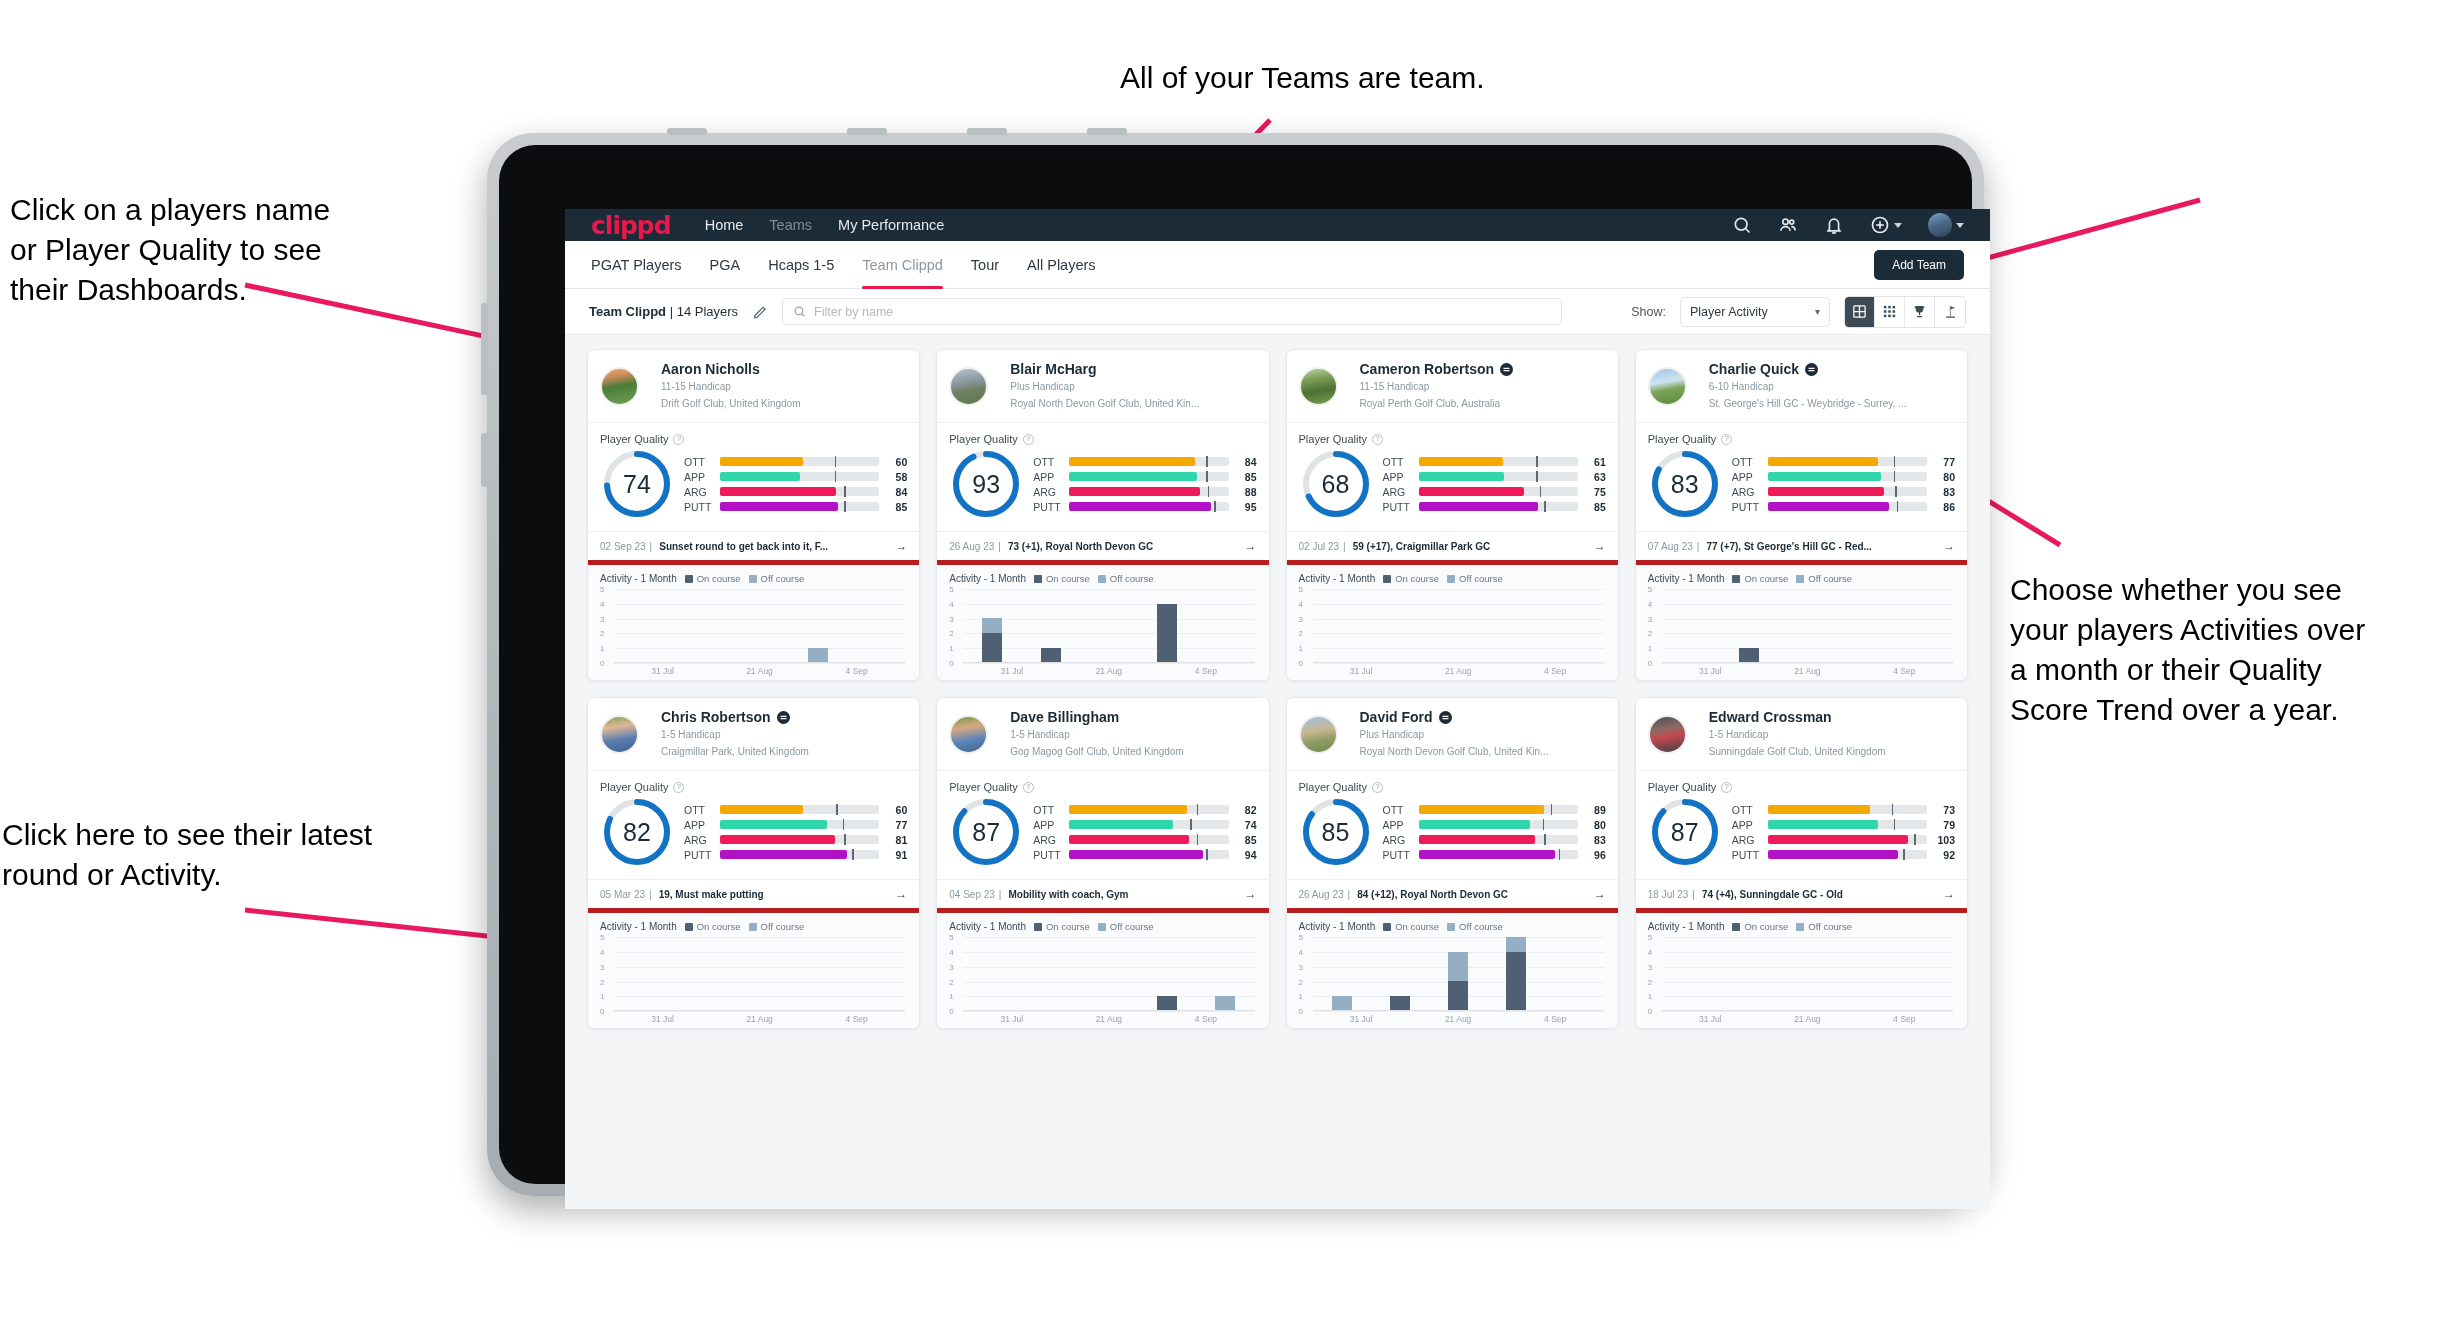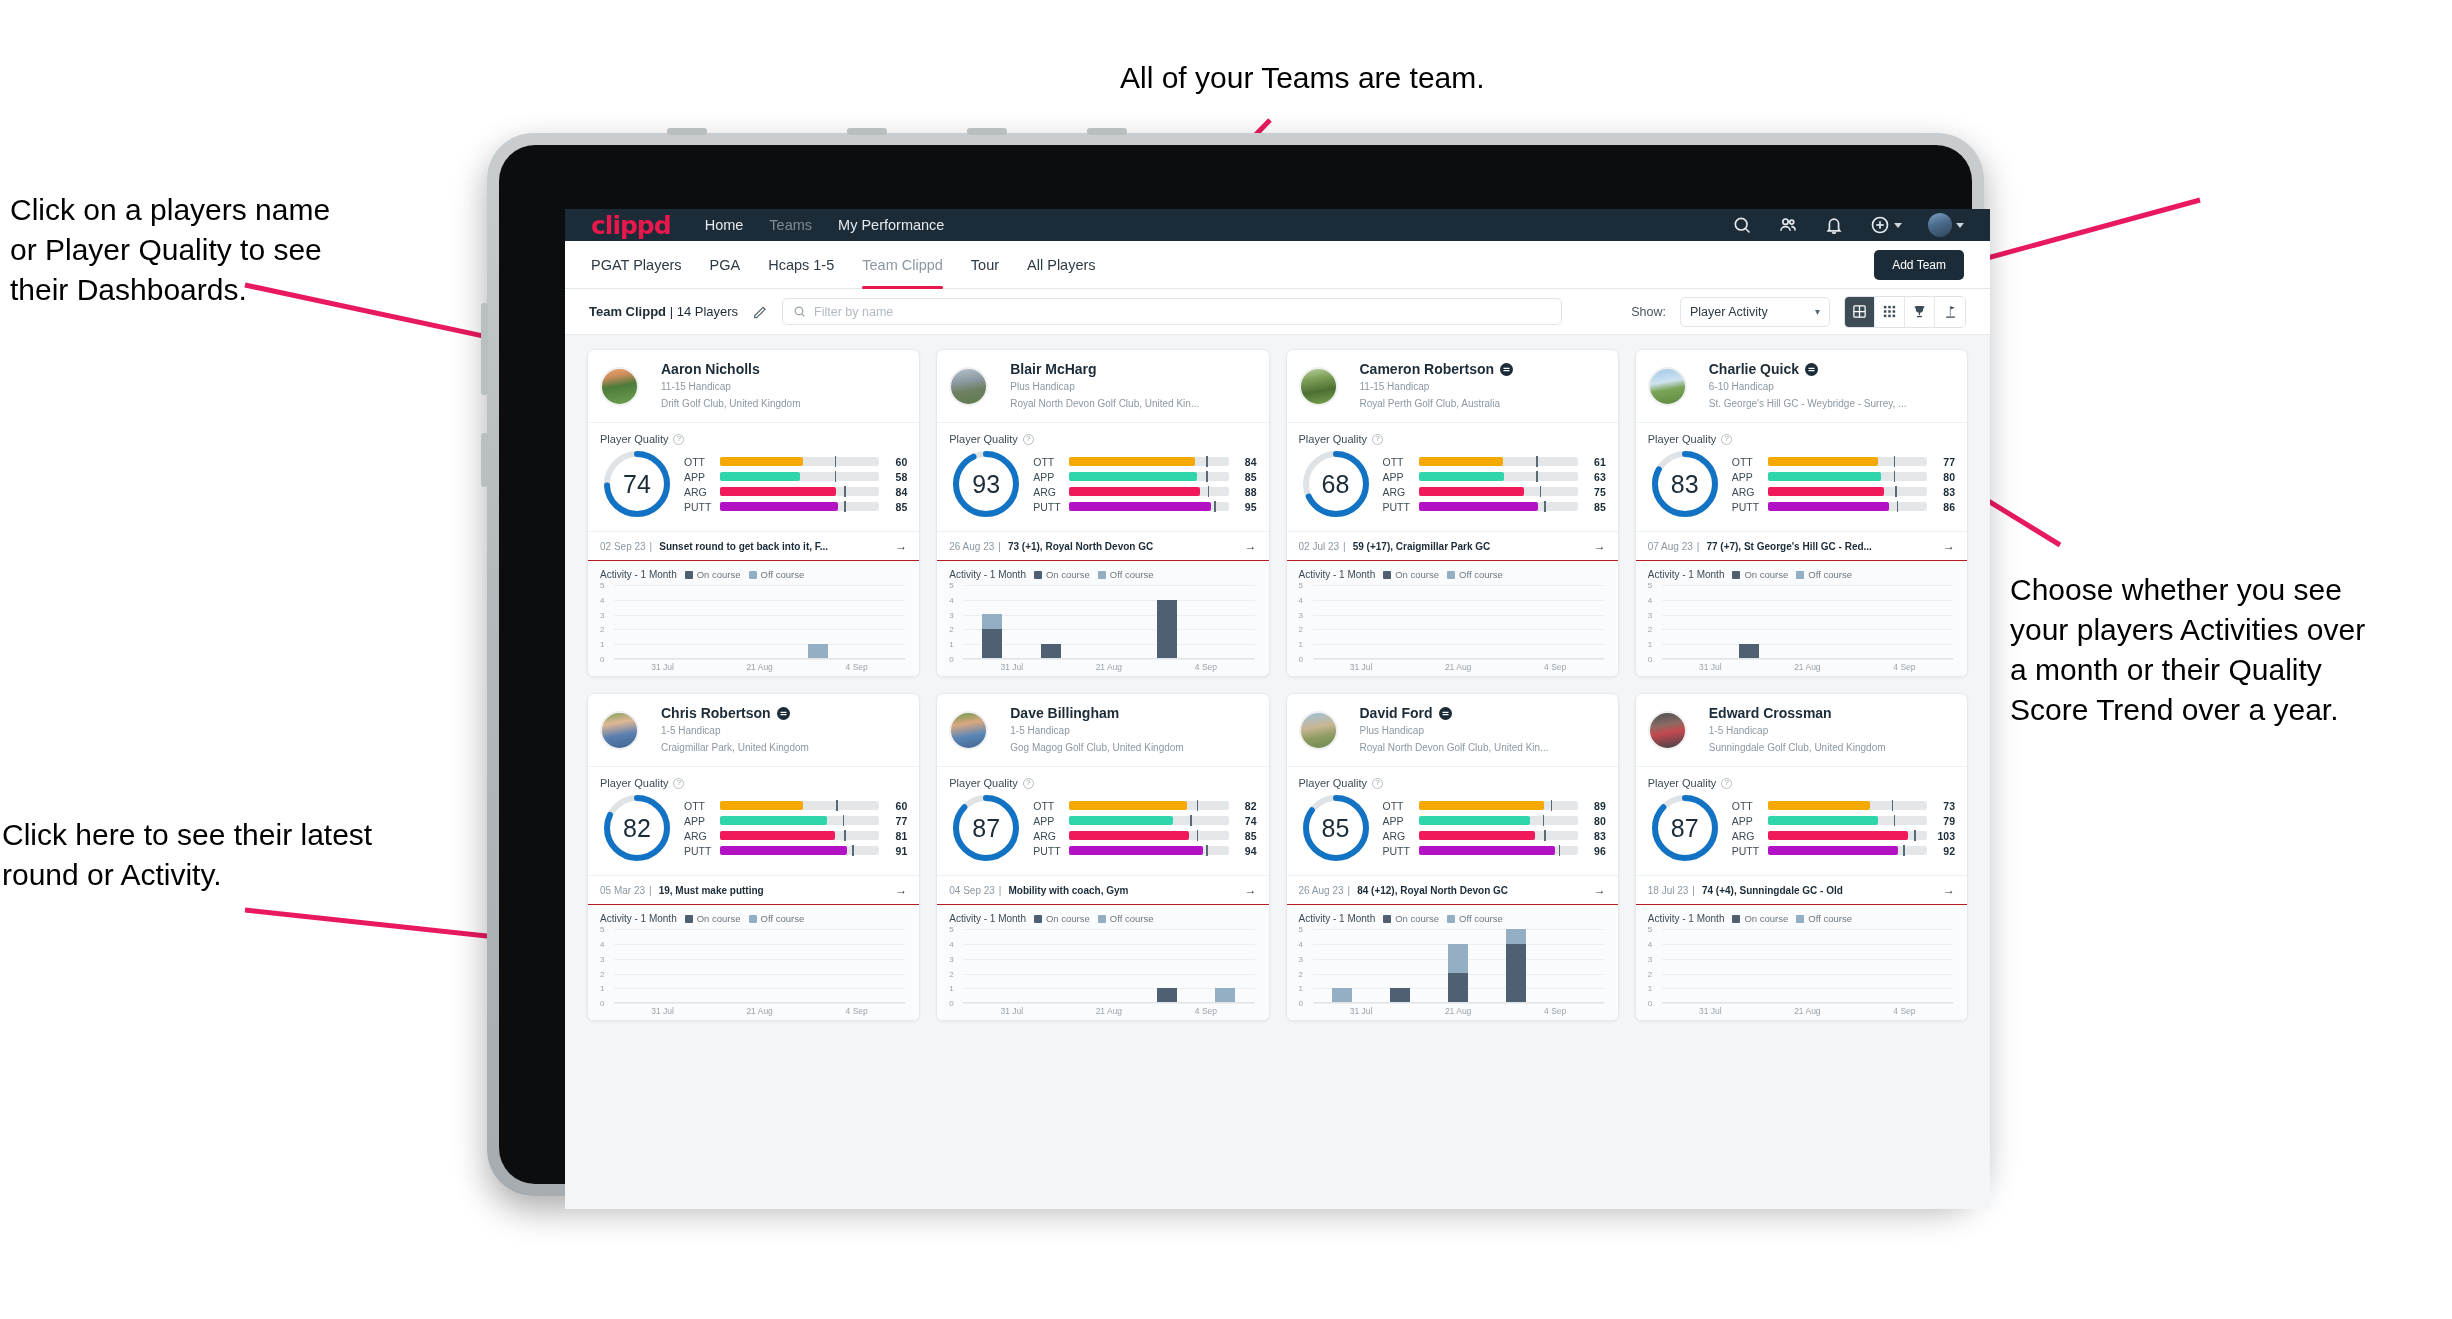--- a/index.html
+++ b/index.html
@@ -124,21 +124,21 @@
   .mtick { position:absolute; top:-1px; bottom:-1px; width:1.5px; background:#5b6974; }
   .mval { width:22px; text-align:right; font-size:10.5px; font-weight:700; color:#1b2b37; }
 
   .c-round { border-top:1px solid #eef0f2; padding:7px 12px; display:flex;
              align-items:center; font-size:10px; color:#8b98a3; }
   .c-round b { color:#1b2b37; font-weight:700; margin-left:3px;
                overflow:hidden; text-overflow:ellipsis; white-space:nowrap; }
   .rtxt { flex:1; min-width:0; display:flex; white-space:nowrap; overflow:hidden; }
   .arrowr { color:#2d3a44; font-size:12px; margin-left:8px; }
 
-  .c-act { border-top:1px solid #b91c1c; background:#fafbfc; padding:8px 12px 4px 12px; }
+  .c-act { border-top:5px solid #b91c1c; background:#fafbfc; padding:8px 12px 4px 12px; }
   .acthead { display:flex; align-items:center; gap:8px; font-size:10px; color:#3d4b55; }
   .legend { display:flex; align-items:center; gap:4px; color:#6b7780; font-size:9.5px; }
   .sw { width:8px;height:8px;border-radius:1px; }
   .chart { position:relative; height:74px; margin-top:5px; }
   .ylab { position:absolute; left:0; font-size:8px; color:#9aa4ac; transform:translateY(-50%); }
   .gl { position:absolute; left:14px; right:2px; height:1px; background:#eceff1; }
   .axis { position:absolute; left:14px; right:2px; bottom:0; height:1px; background:#dfe3e6; }
   .bars { position:absolute; left:14px; right:2px; bottom:1px; top:0;
           display:flex; align-items:flex-end; }
   .bslot { flex:1; display:flex; justify-content:center; align-items:flex-end; height:100%; }

